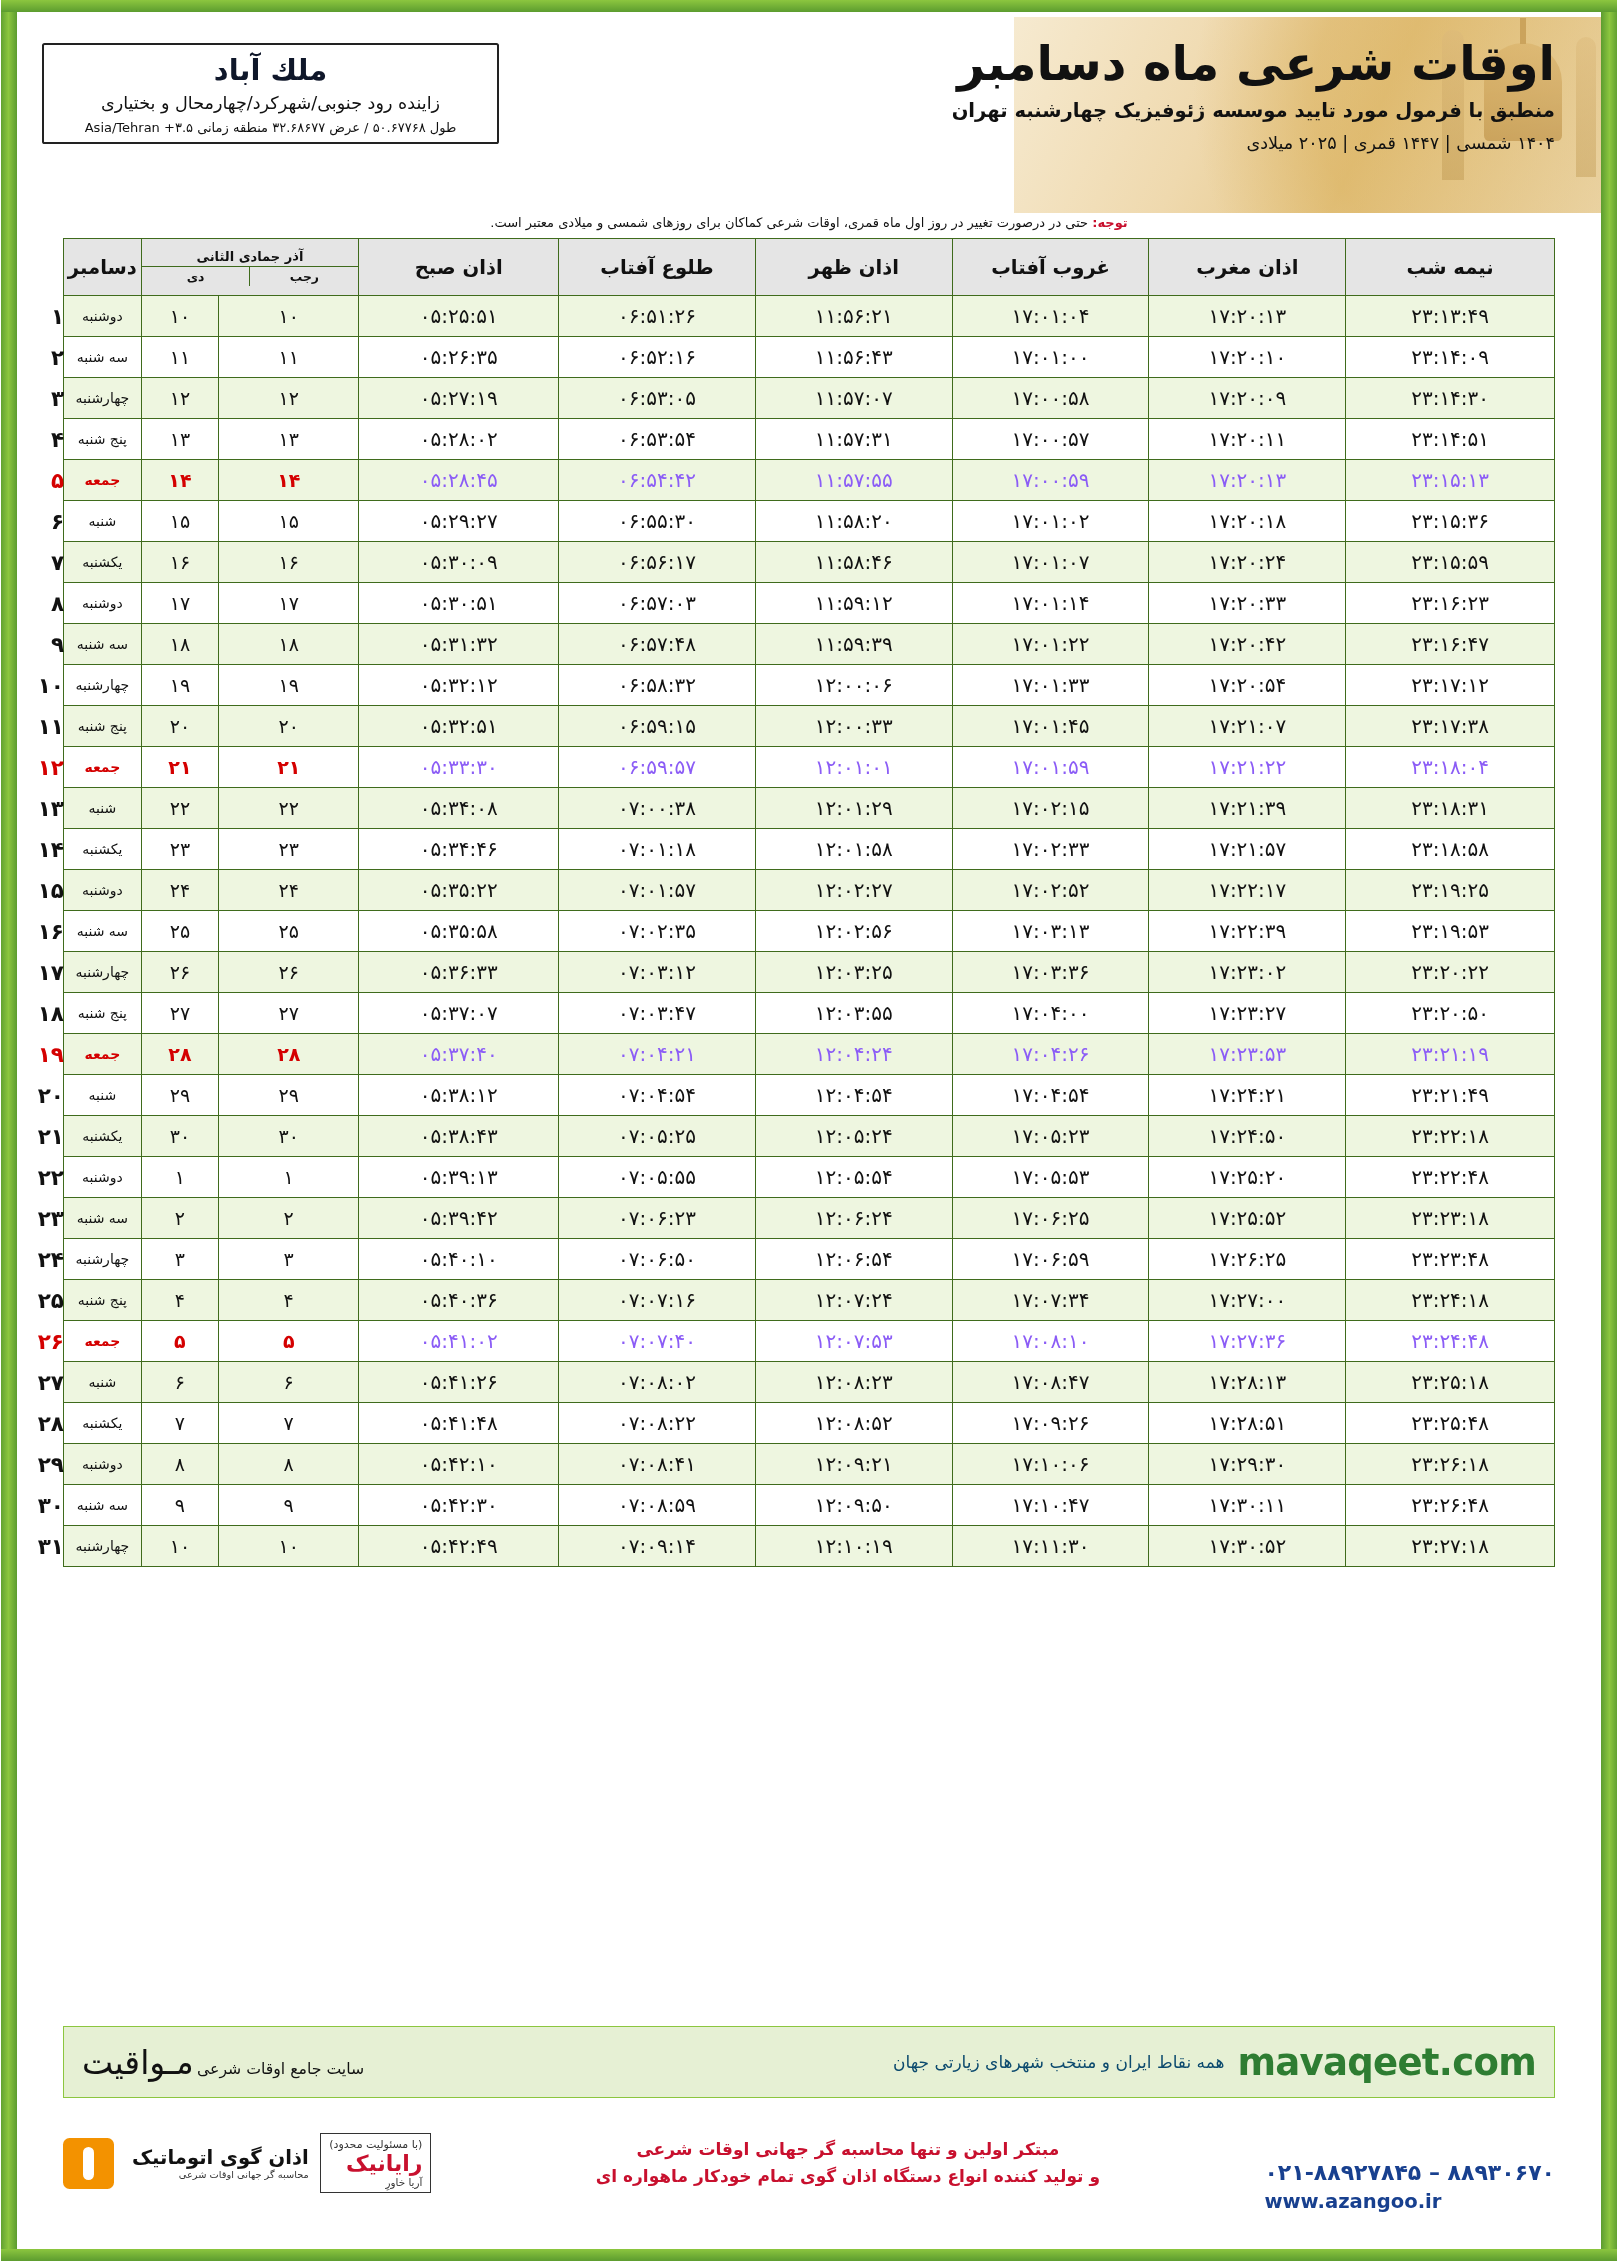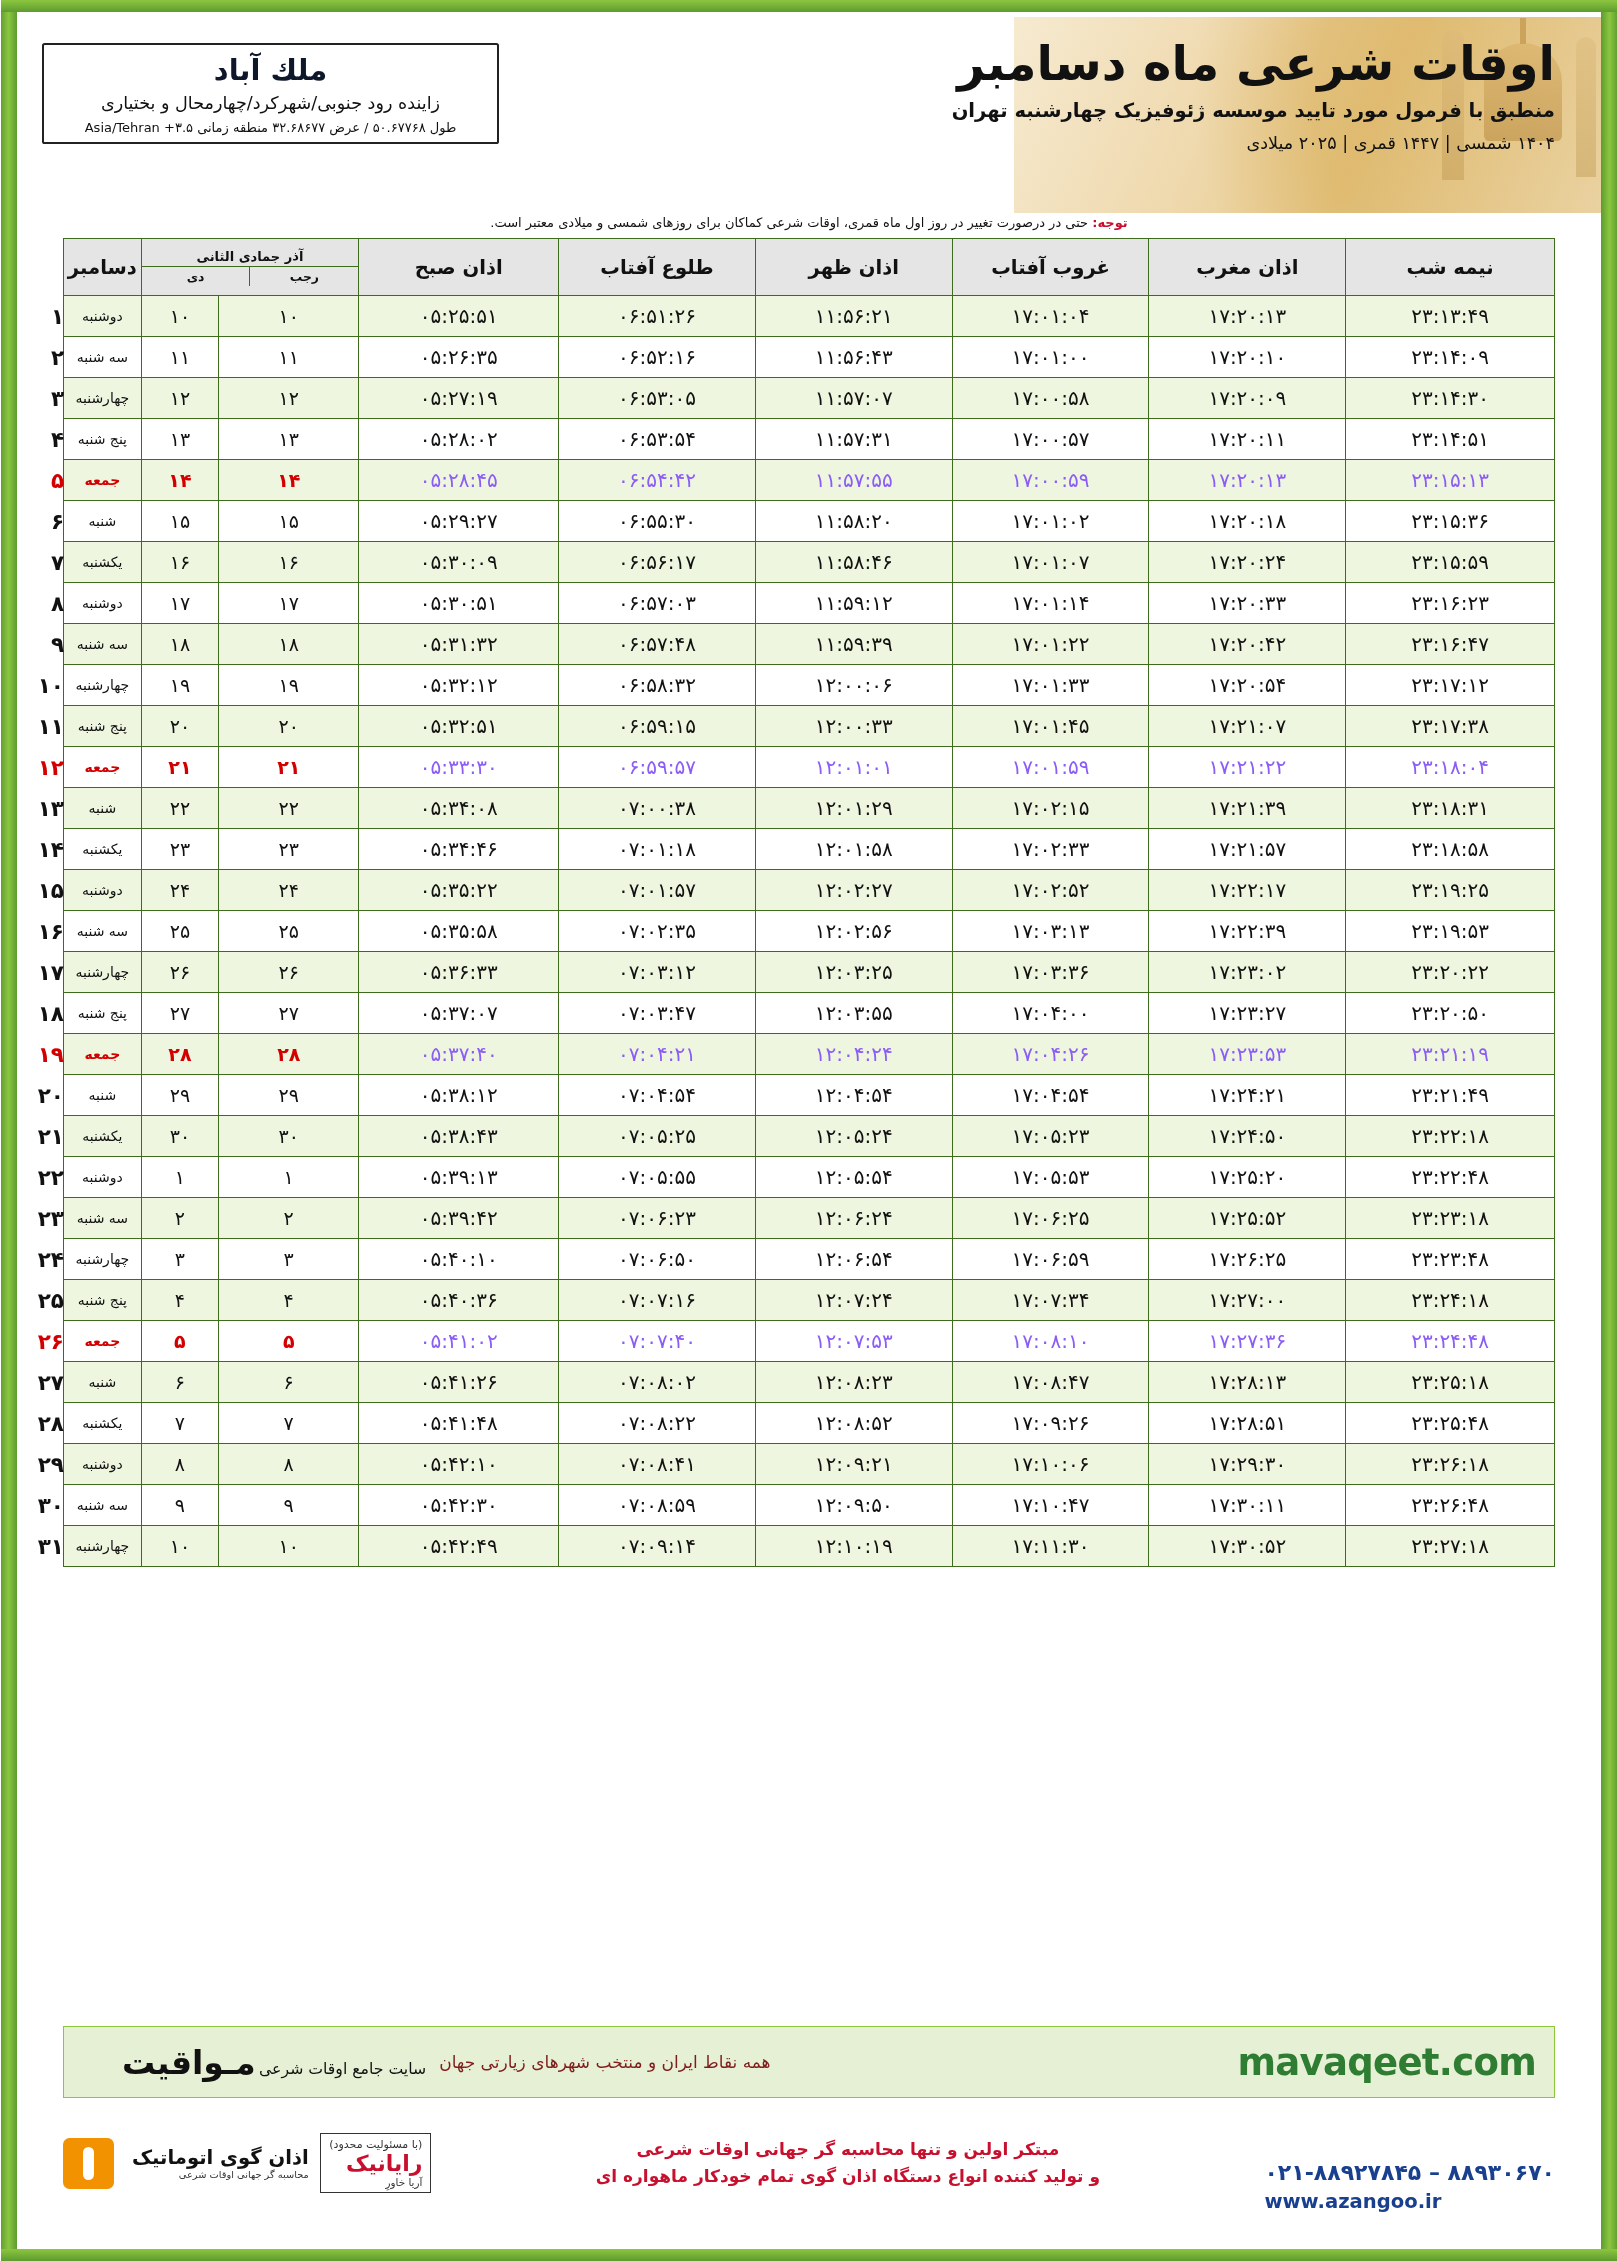--- a/index.html
+++ b/index.html
@@ -145,26 +145,26 @@
     position:absolute;left:63px;right:63px;top:2026px;height:72px;
     background:#e6f0d4;border:1.3px solid #8cc63f;
     display:flex;align-items:center;justify-content:space-between;
     padding:0 18px;box-sizing:border-box;
   }
   .mavaqeet-logo{
     font-size:37px;font-weight:bold;color:#2e7d32;letter-spacing:-0.7px;
     font-family:"DejaVu Sans","Liberation Sans",sans-serif;
   }
   .footer-mid{
-    font-size:17px;color:#7f1d1d;text-align:left;flex:1;padding:0 13px;
+    font-size:17px;color:#0c4a6e;text-align:right;flex:1;padding:0 13px;
   }
   .footer-brand{
     text-align:left;direction:rtl;
   }
-  .footer-brand .fb-main{font-size:33px;font-weight:bold;color:#111;margin-left:40px;}
+  .footer-brand .fb-main{font-size:33px;font-weight:normal;color:#111;}
   .footer-brand .fb-sub{font-size:15.7px;color:#111;}
 
   .footer-bottom{
     position:absolute;left:63px;right:63px;top:2114px;height:98px;
     display:flex;align-items:center;justify-content:space-between;
   }
   .contact{
     direction:ltr;text-align:left;color:#18408f;font-weight:bold;
   }
   .contact .phone{font-size:22px;margin-top:47px;}

